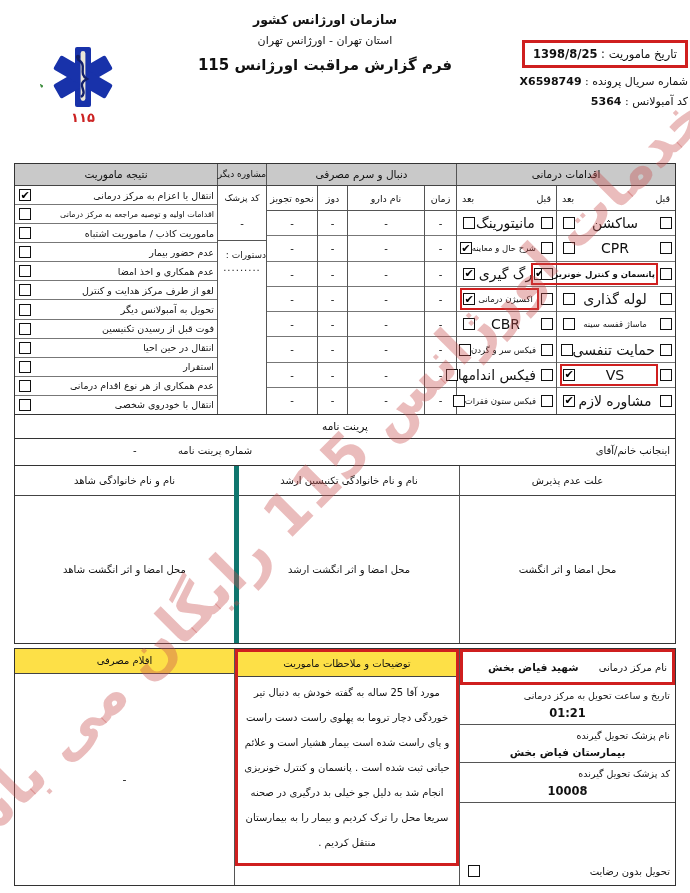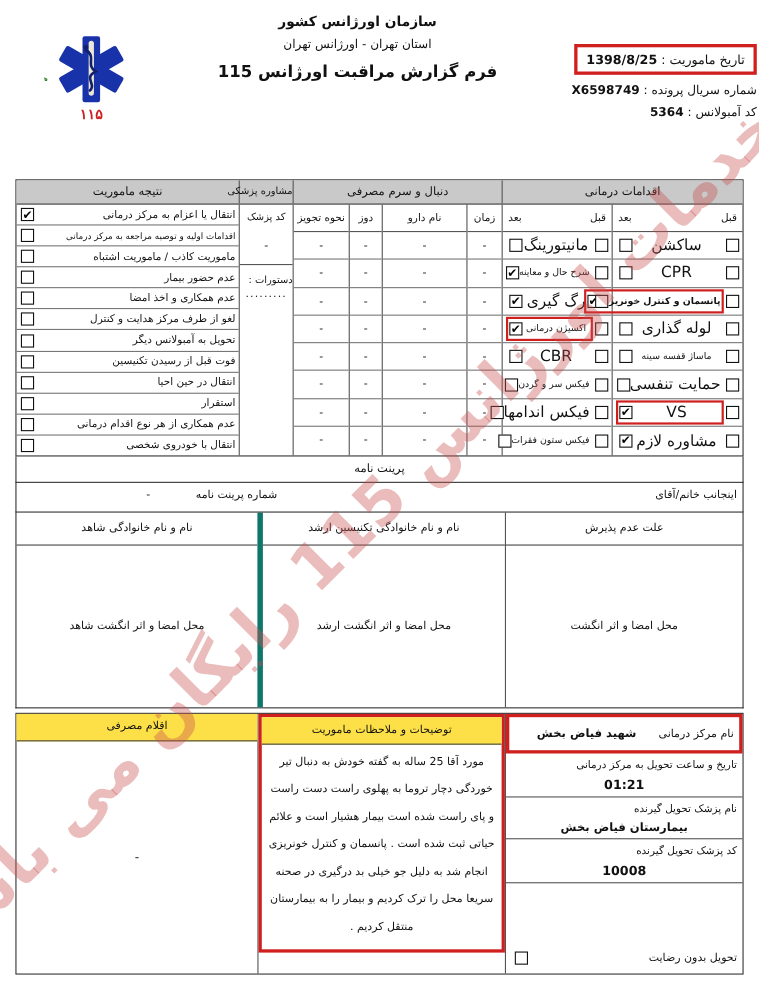--- a/index.html
+++ b/index.html
@@ -2,21 +2,21 @@
 <html lang="fa"><head>
 <meta charset="utf-8">
 <style>
   * { box-sizing: border-box; margin: 0; padding: 0; }
   html,body { background:#fff; }
   body { width:690px; height:893px; font-family:"DejaVu Sans", sans-serif; color:#111; overflow:hidden; }
   .page { position:relative; width:690px; height:893px; direction:rtl; }
 
   
   .header { position:relative; height:160px; }
-  .logo { position:absolute; left:28px; top:8px; width:110px; height:116px;font-family:Liberation Serif, serif; }
+  .logo { position:absolute; left:28px; top:22px; width:110px; height:116px; }
   .titles { position:absolute; left:155px; top:12px; width:340px; text-align:center; }
   .org1 { font-size:12.5px; font-weight:600; letter-spacing:.5px; }
   .org2 { font-size:11px; margin-top:7px; }
   .formtitle { font-size:15px; font-weight:bold; margin-top:9px; }
   .hfields { position:absolute; right:2px; top:40px; display:flex; flex-direction:column; align-items:flex-start; }
   .hfield { font-size:11px; margin-top:7px; white-space:nowrap; }
   .hfield .val { font-weight:bold; }
   .hfield.dated { border:3px solid #cf1f1f; padding:4px 8px; margin-top:0; font-size:11.5px; }
 
   
@@ -152,21 +152,21 @@
         <span>کد آمبولانس :</span>
         <span class="val">5364</span>
       </div>
     </div>
   </div>
 
   <div class="maintable">
     <div class="mt-ghead">
       <div class="gh-treat">اقدامات درمانی</div>
       <div class="gh-drug">دنبال و سرم مصرفی</div>
-      <div class="gh-cons">مشاوره پزشکی</div>
+      <div class="gh-cons">مشاوره دیگر</div>
       <div class="gh-res">نتیجه ماموریت</div>
     </div>
     <div class="mt-body">
       <div class="col col-treat-r">
         <div class="tsub">
           <span>قبل</span>
           <span>بعد</span>
         </div>
         <div id="treat-right">
             <div class="t-row">

